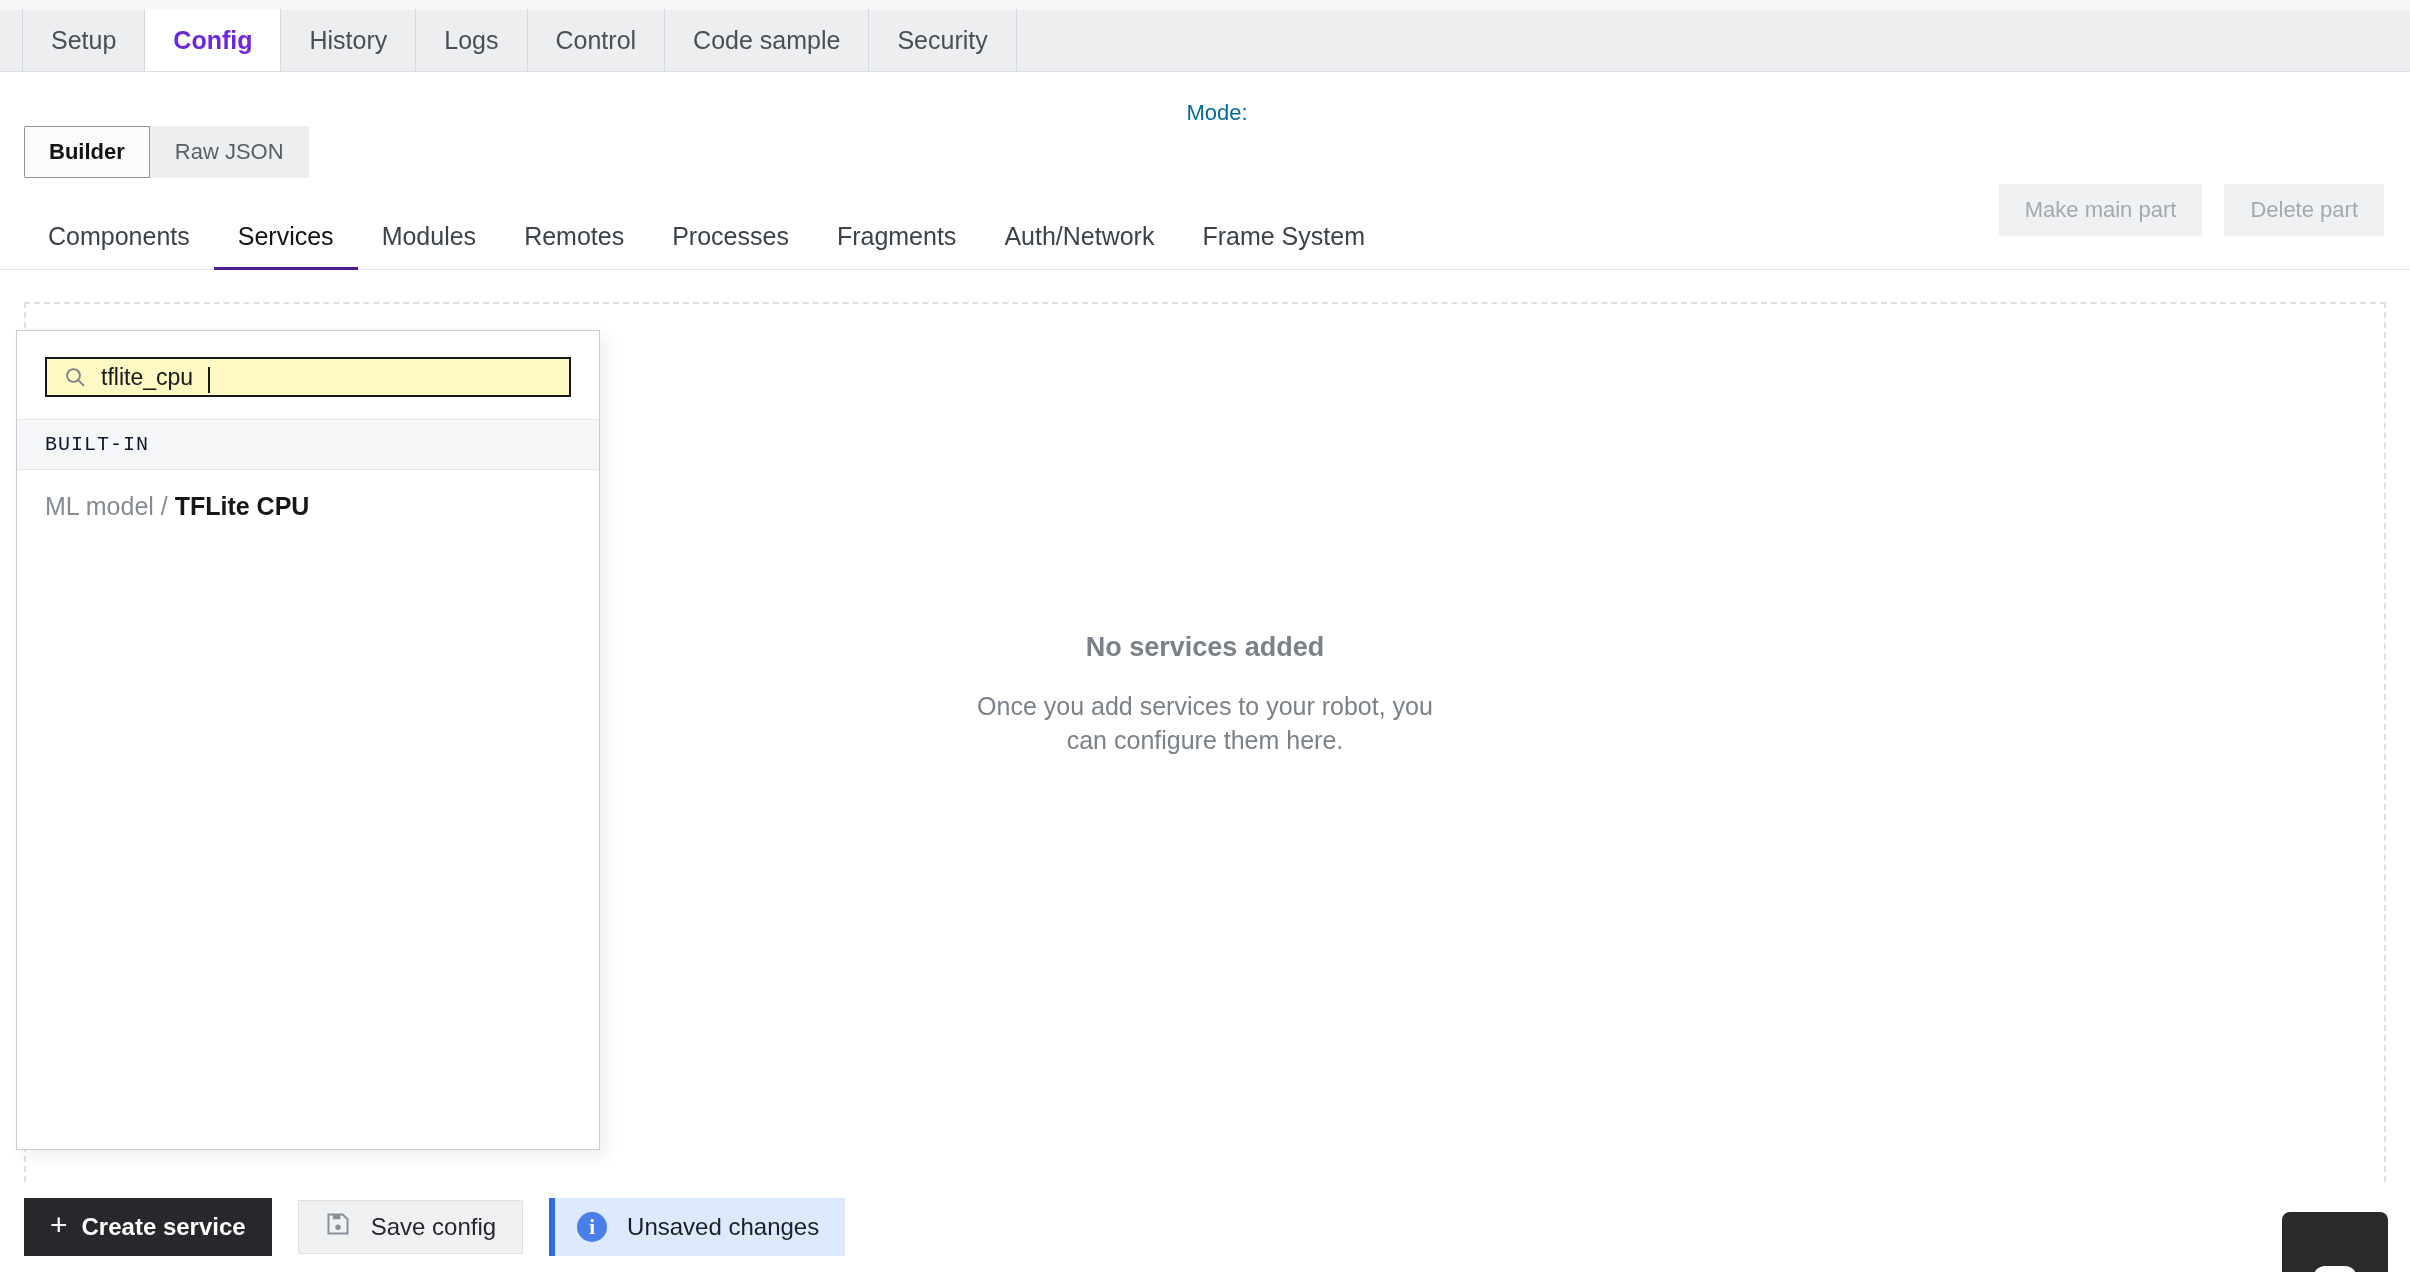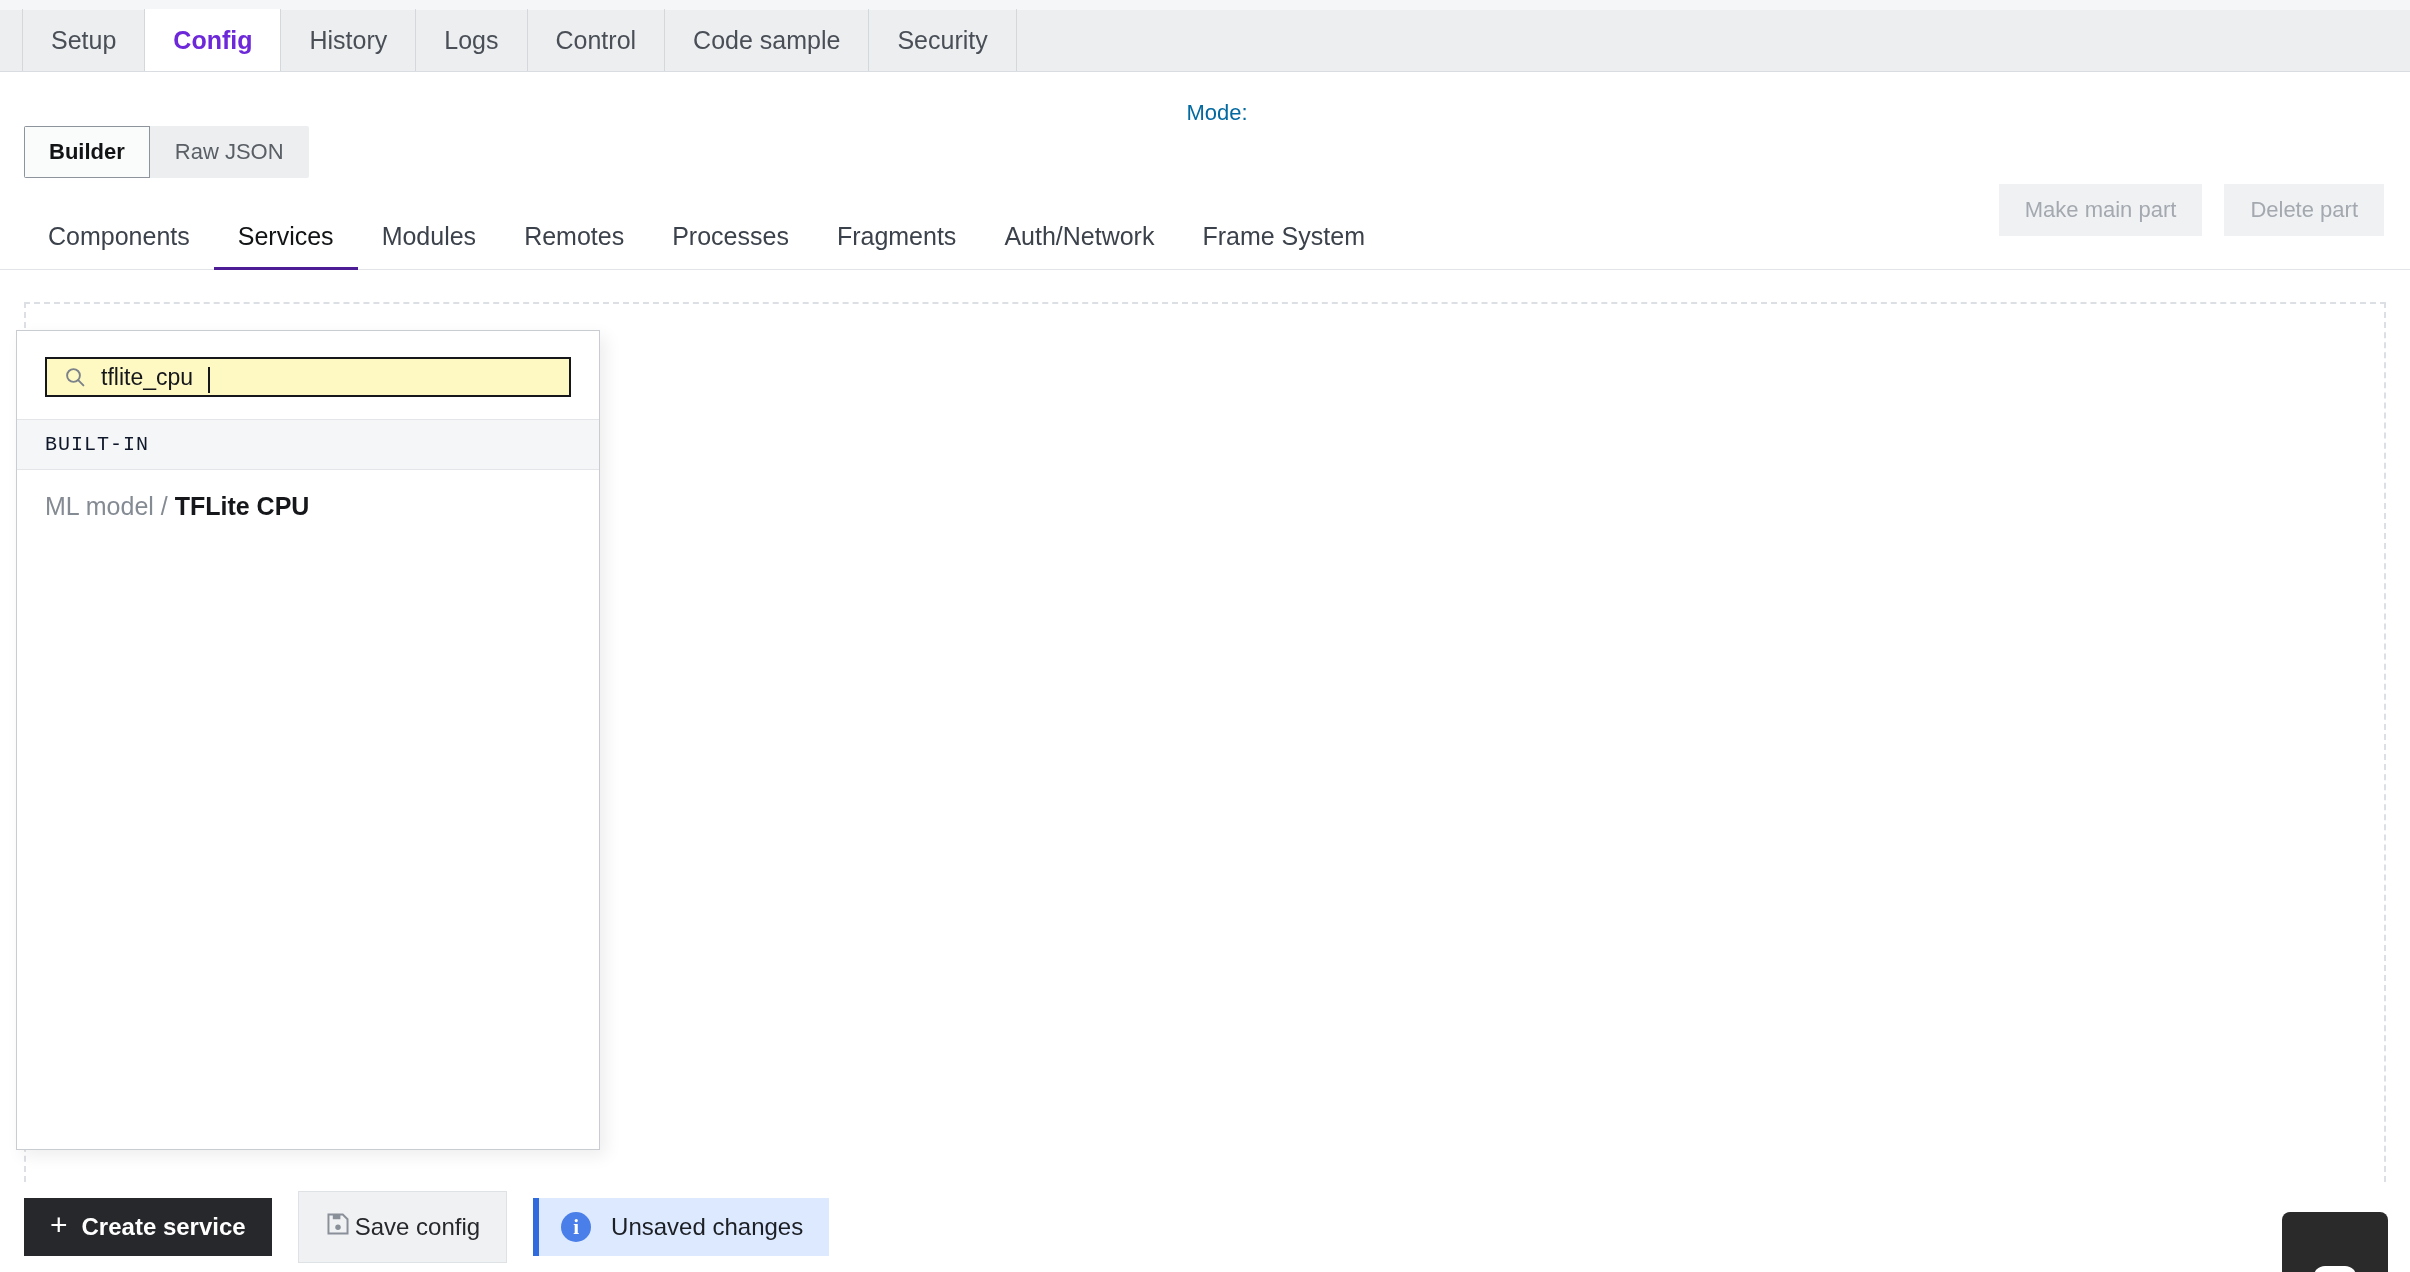--- a/index.html
+++ b/index.html
@@ -231,26 +231,26 @@
     font-size: 24px;
     font-weight: bold;
     border: none;
     height: 58px;
     padding: 0 26px;
     cursor: pointer;
     white-space: nowrap;
   }
   .btn-plus { font-size: 30px; font-weight: normal; line-height: 1; position: relative; top: -2px; }
   .btn-second {
-    display: flex; align-items: center; gap: 4px;
+    display: flex; align-items: center; gap: 20px;
     background: #eff1f3;
     color: #26282b;
     font-size: 24px;
     border: 1px solid #dfe2e5;
-    height: 72px;
+    height: 54px;
     padding: 0 26px;
     cursor: pointer;
     white-space: nowrap;
   }
   .alert {
     display: flex; align-items: center; gap: 20px;
     background: #dce9ff;
     border-left: 6px solid #2f6bdc;
     color: #1c1f24;
     font-size: 24px;
@@ -335,20 +335,24 @@
   <div class="stab"><span>Remotes</span></div>
   <div class="stab"><span>Processes</span></div>
   <div class="stab"><span>Fragments</span></div>
   <div class="stab"><span>Auth/Network</span></div>
   <div class="stab"><span>Frame System</span></div>
 </div>
 
 <div class="content-wrap">
   <div class="dashed-area"></div>
 
+  <div class="empty-state">
+    <div class="empty-title">No services added</div>
+    <div class="empty-sub">Once you add services to your robot, you can configure them here.</div>
+  </div>
 
   <div class="dropdown">
     <div class="dd-searchwrap">
       <div class="dd-search">
         <span>
           <svg width="24" height="24" viewBox="0 0 24 24" fill="none" stroke="#7c828a" stroke-width="1.9">
             <circle cx="10.5" cy="10.5" r="6.4"></circle>
             <line x1="15.2" y1="15.2" x2="20.4" y2="20.4" stroke-linecap="round"></line>
           </svg>
         </span>

